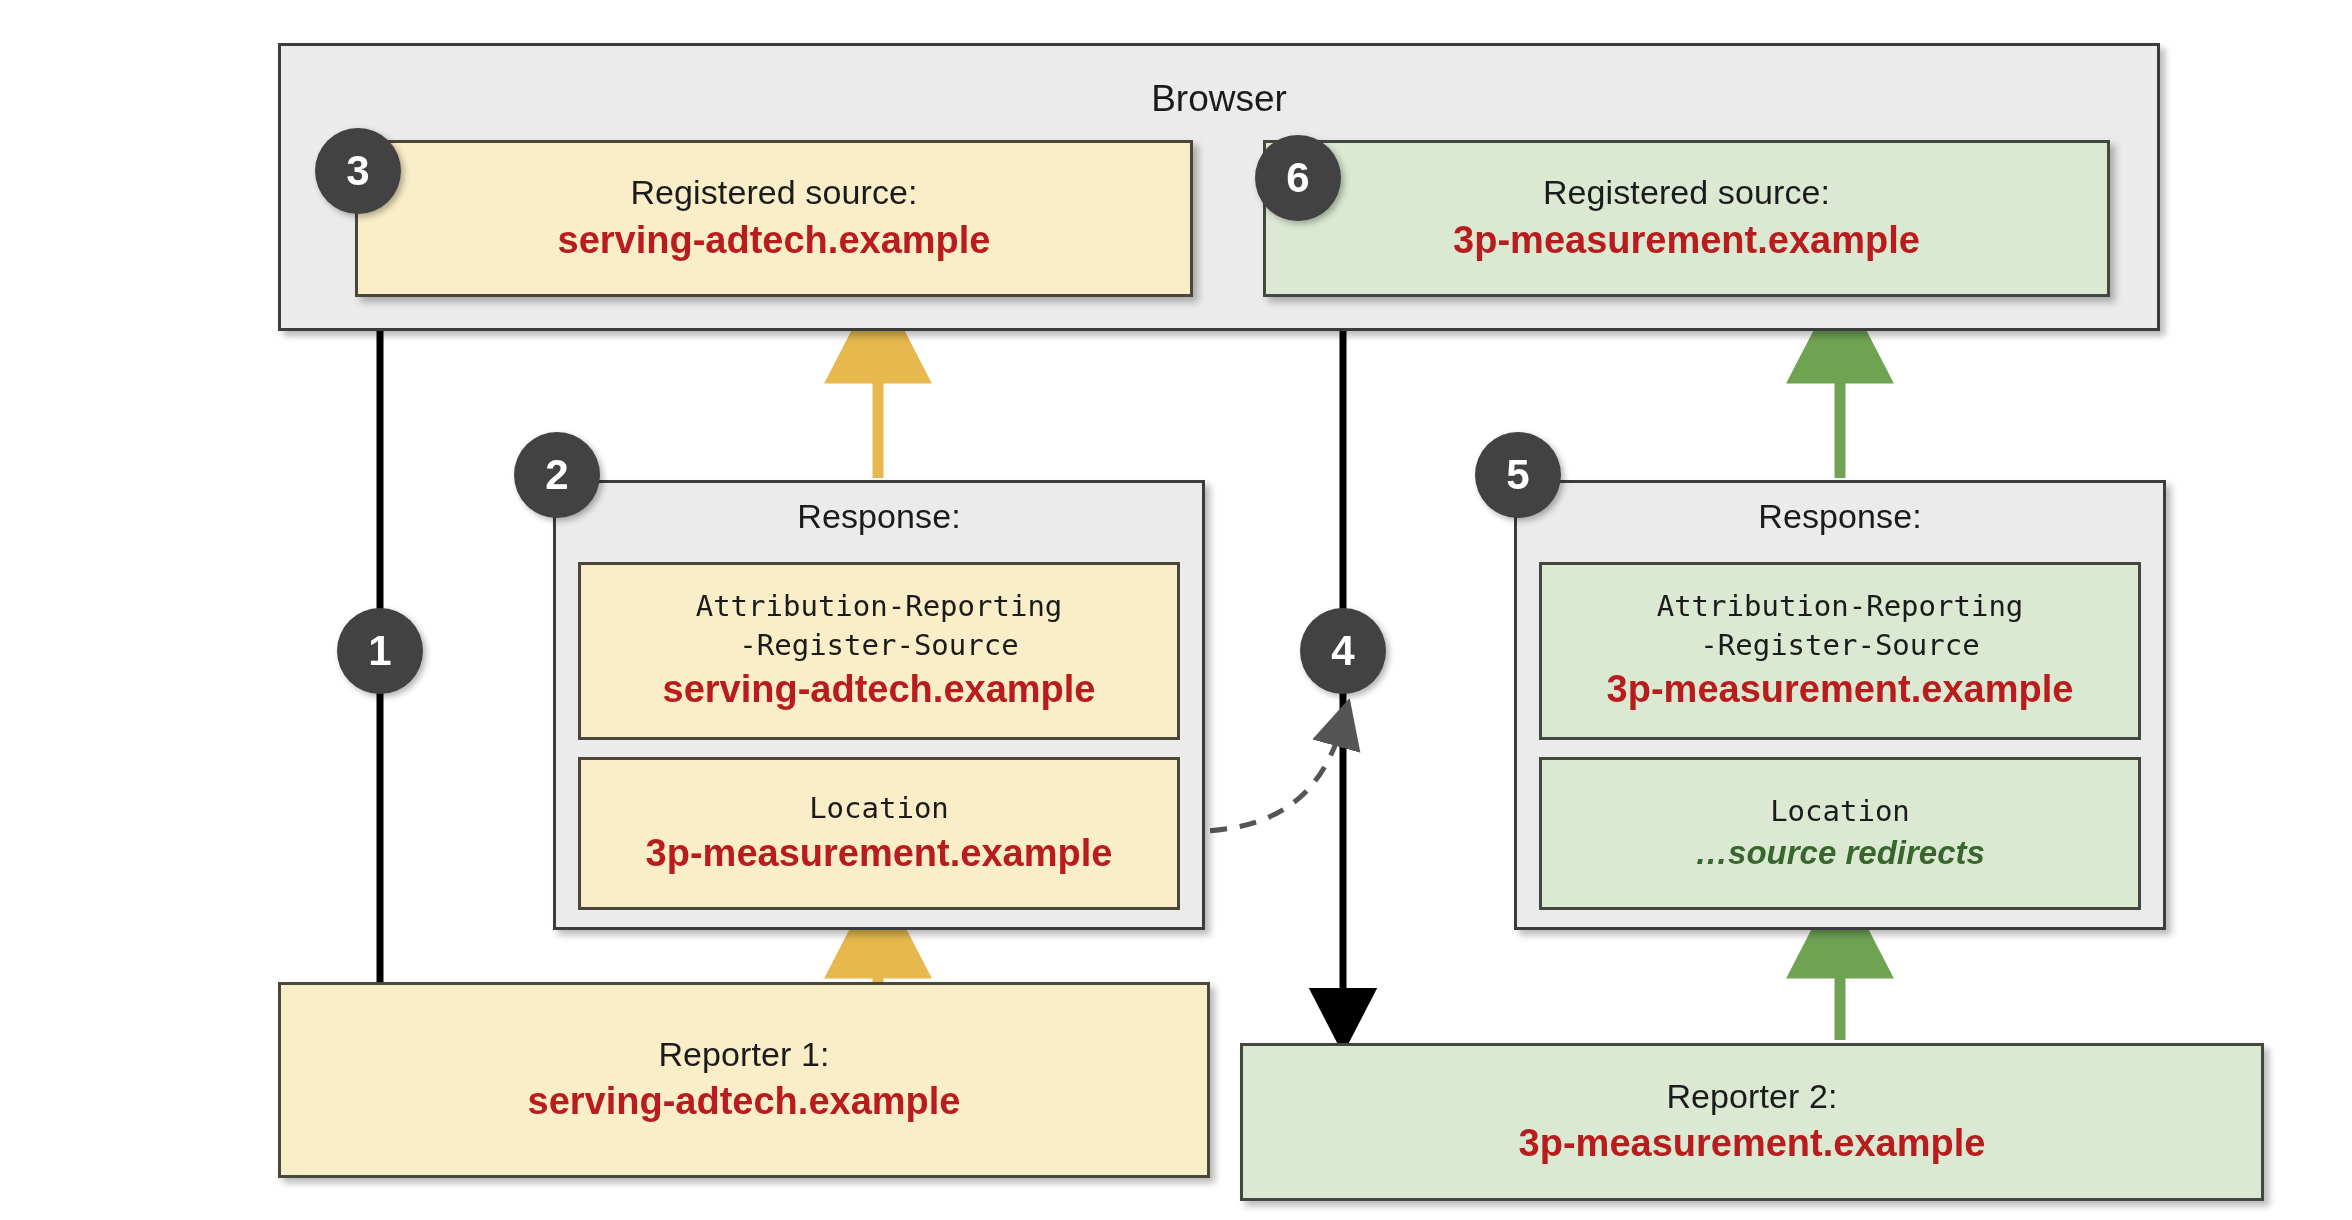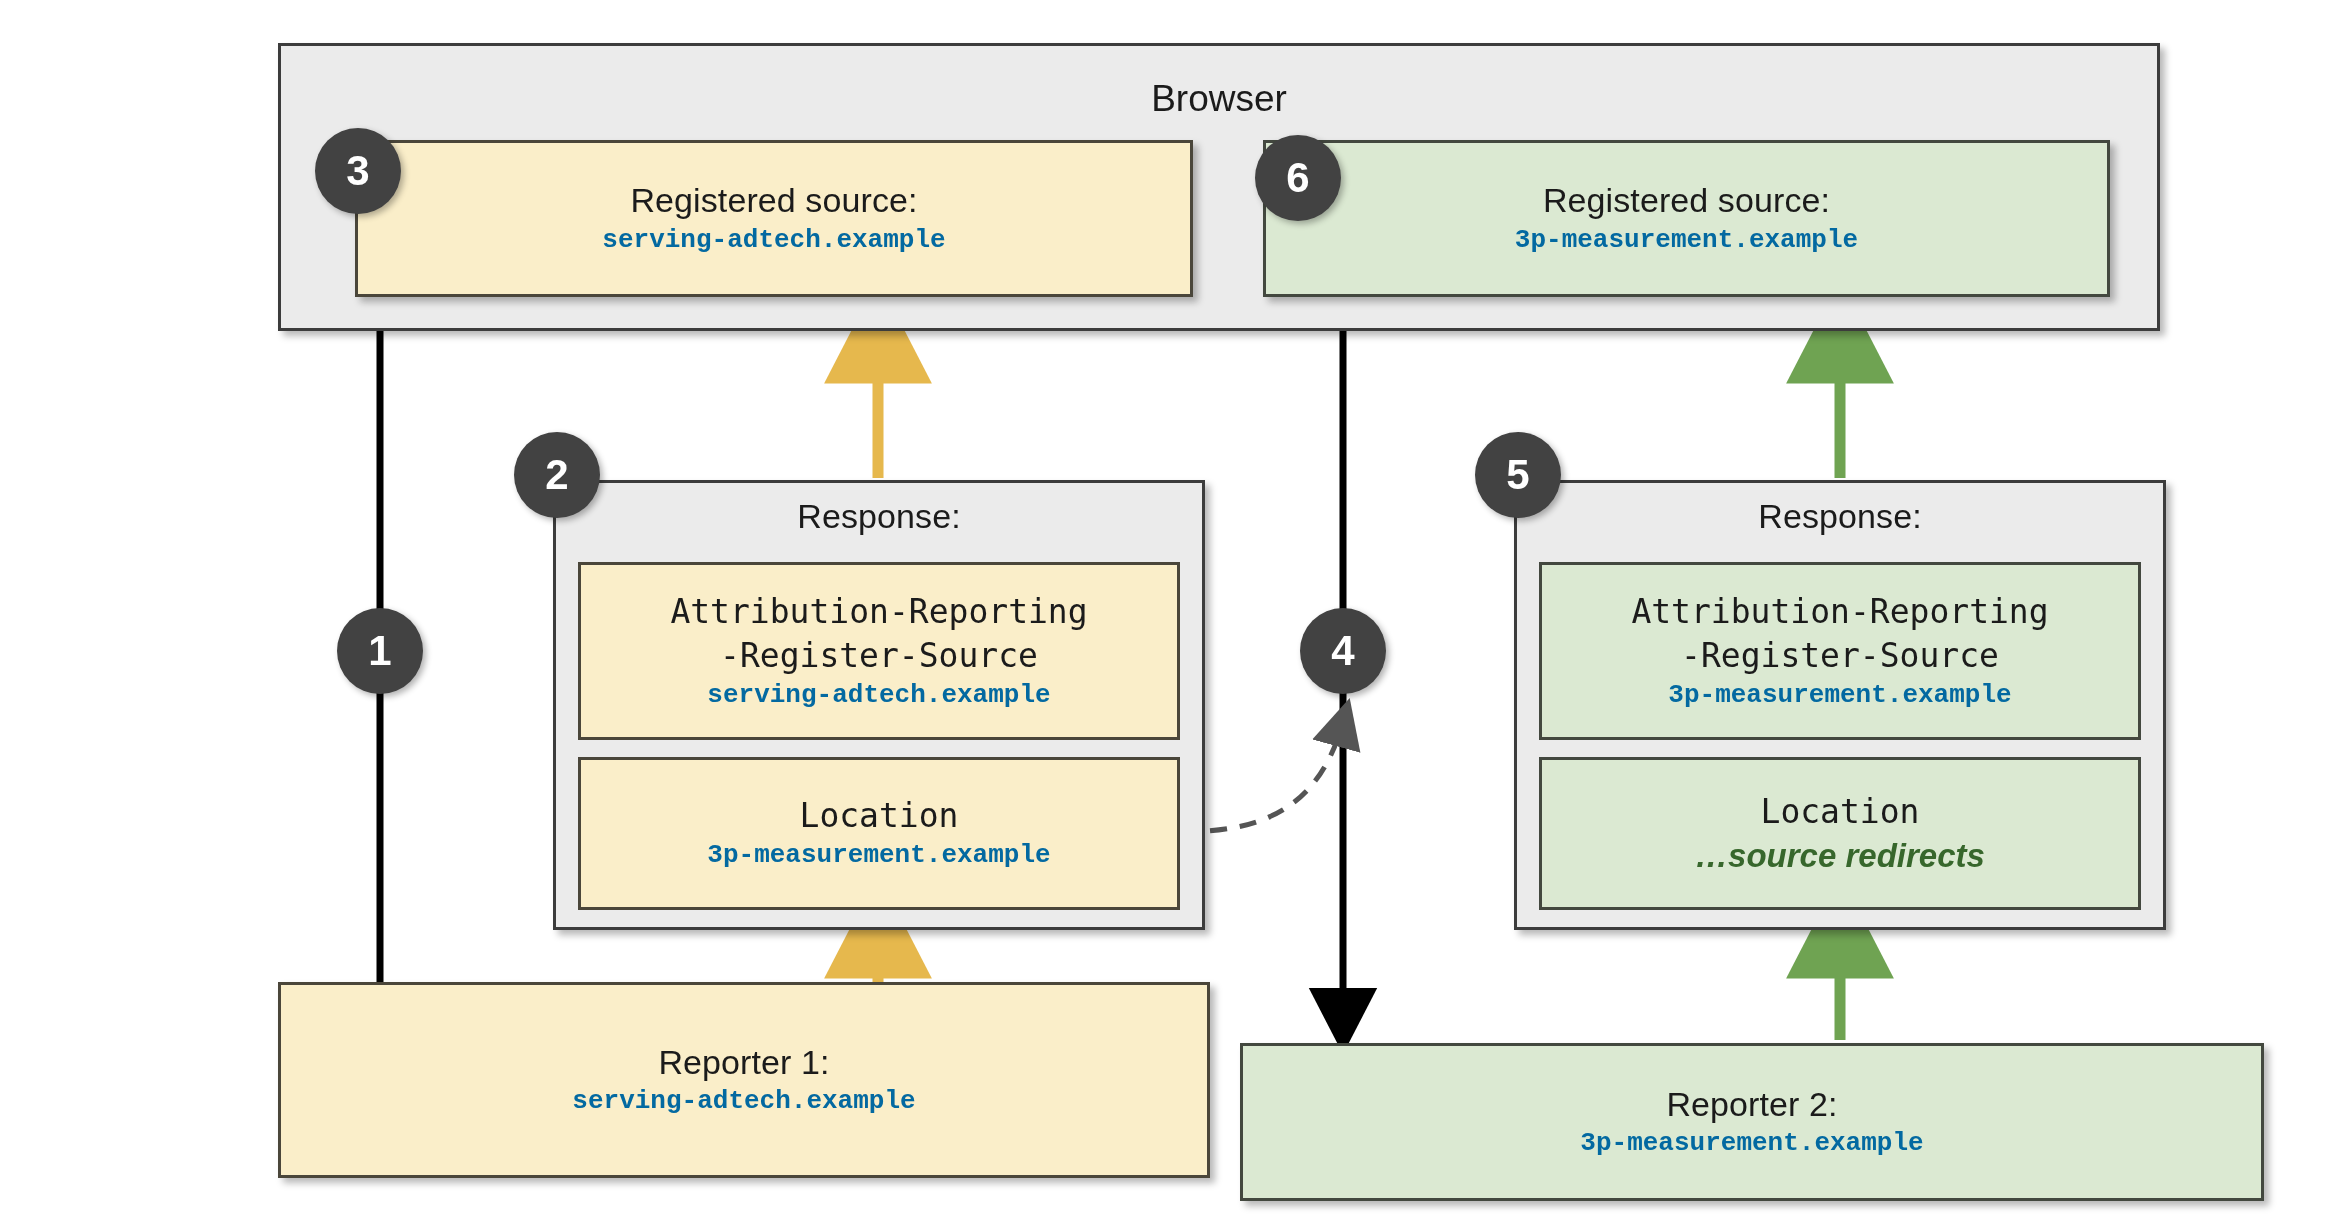--- a/index.html
+++ b/index.html
@@ -54,30 +54,30 @@
     line-height:1.28;
     letter-spacing:0.1px;
   }
   .ttl-browser{
     font-family:"Liberation Sans", sans-serif;
     font-size:37px;
     color:#1b1b1b;
   }
   .mono{
     font-family:"DejaVu Sans Mono","Liberation Mono",monospace;
-    font-size:33px;
+    font-size:29px;
     color:#1b1b1b;
     line-height:1.33;
     white-space:pre;
   }
   .mono-green{
-    font-family:Liberation Mono, monospace;
-    font-size:26px;
+    font-family:Liberation Sans, sans-serif;
+    font-size:38px;
     font-weight:bold;
-    color:#0369a1;
+    color:#b91c1c;
     line-height:1.33;
     white-space:pre;
   }
   .ital-green{
     font-family:"Liberation Sans", sans-serif;
     font-size:33px;
     font-weight:bold;
     font-style:italic;
     color:#37672c;
     line-height:1.33;

